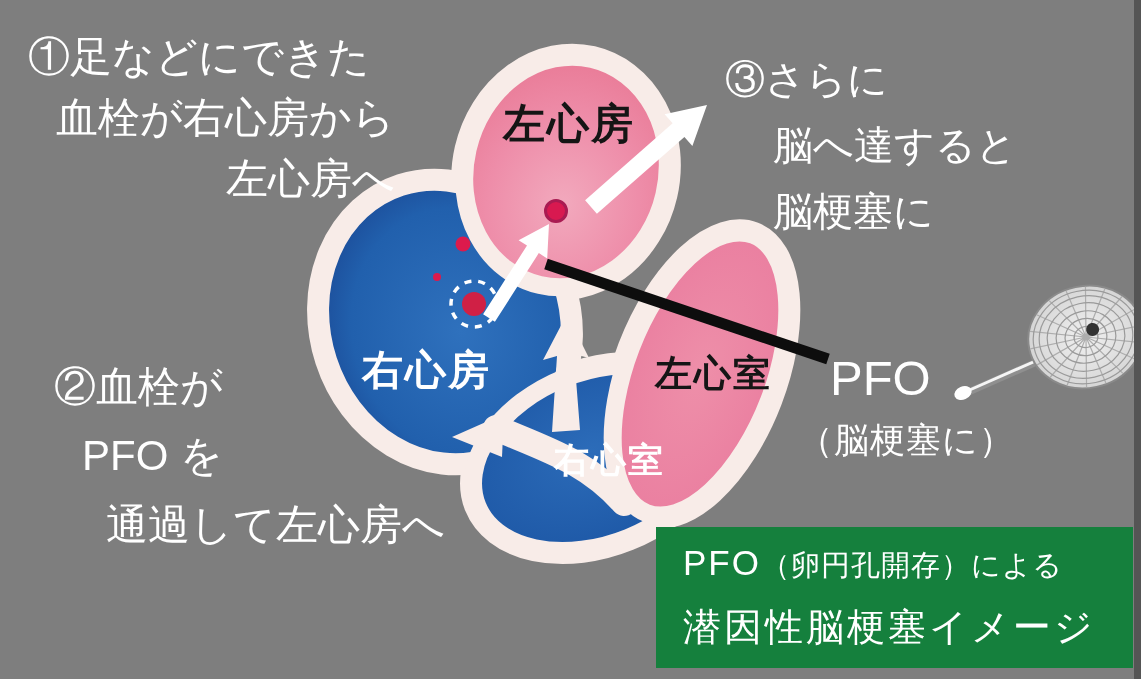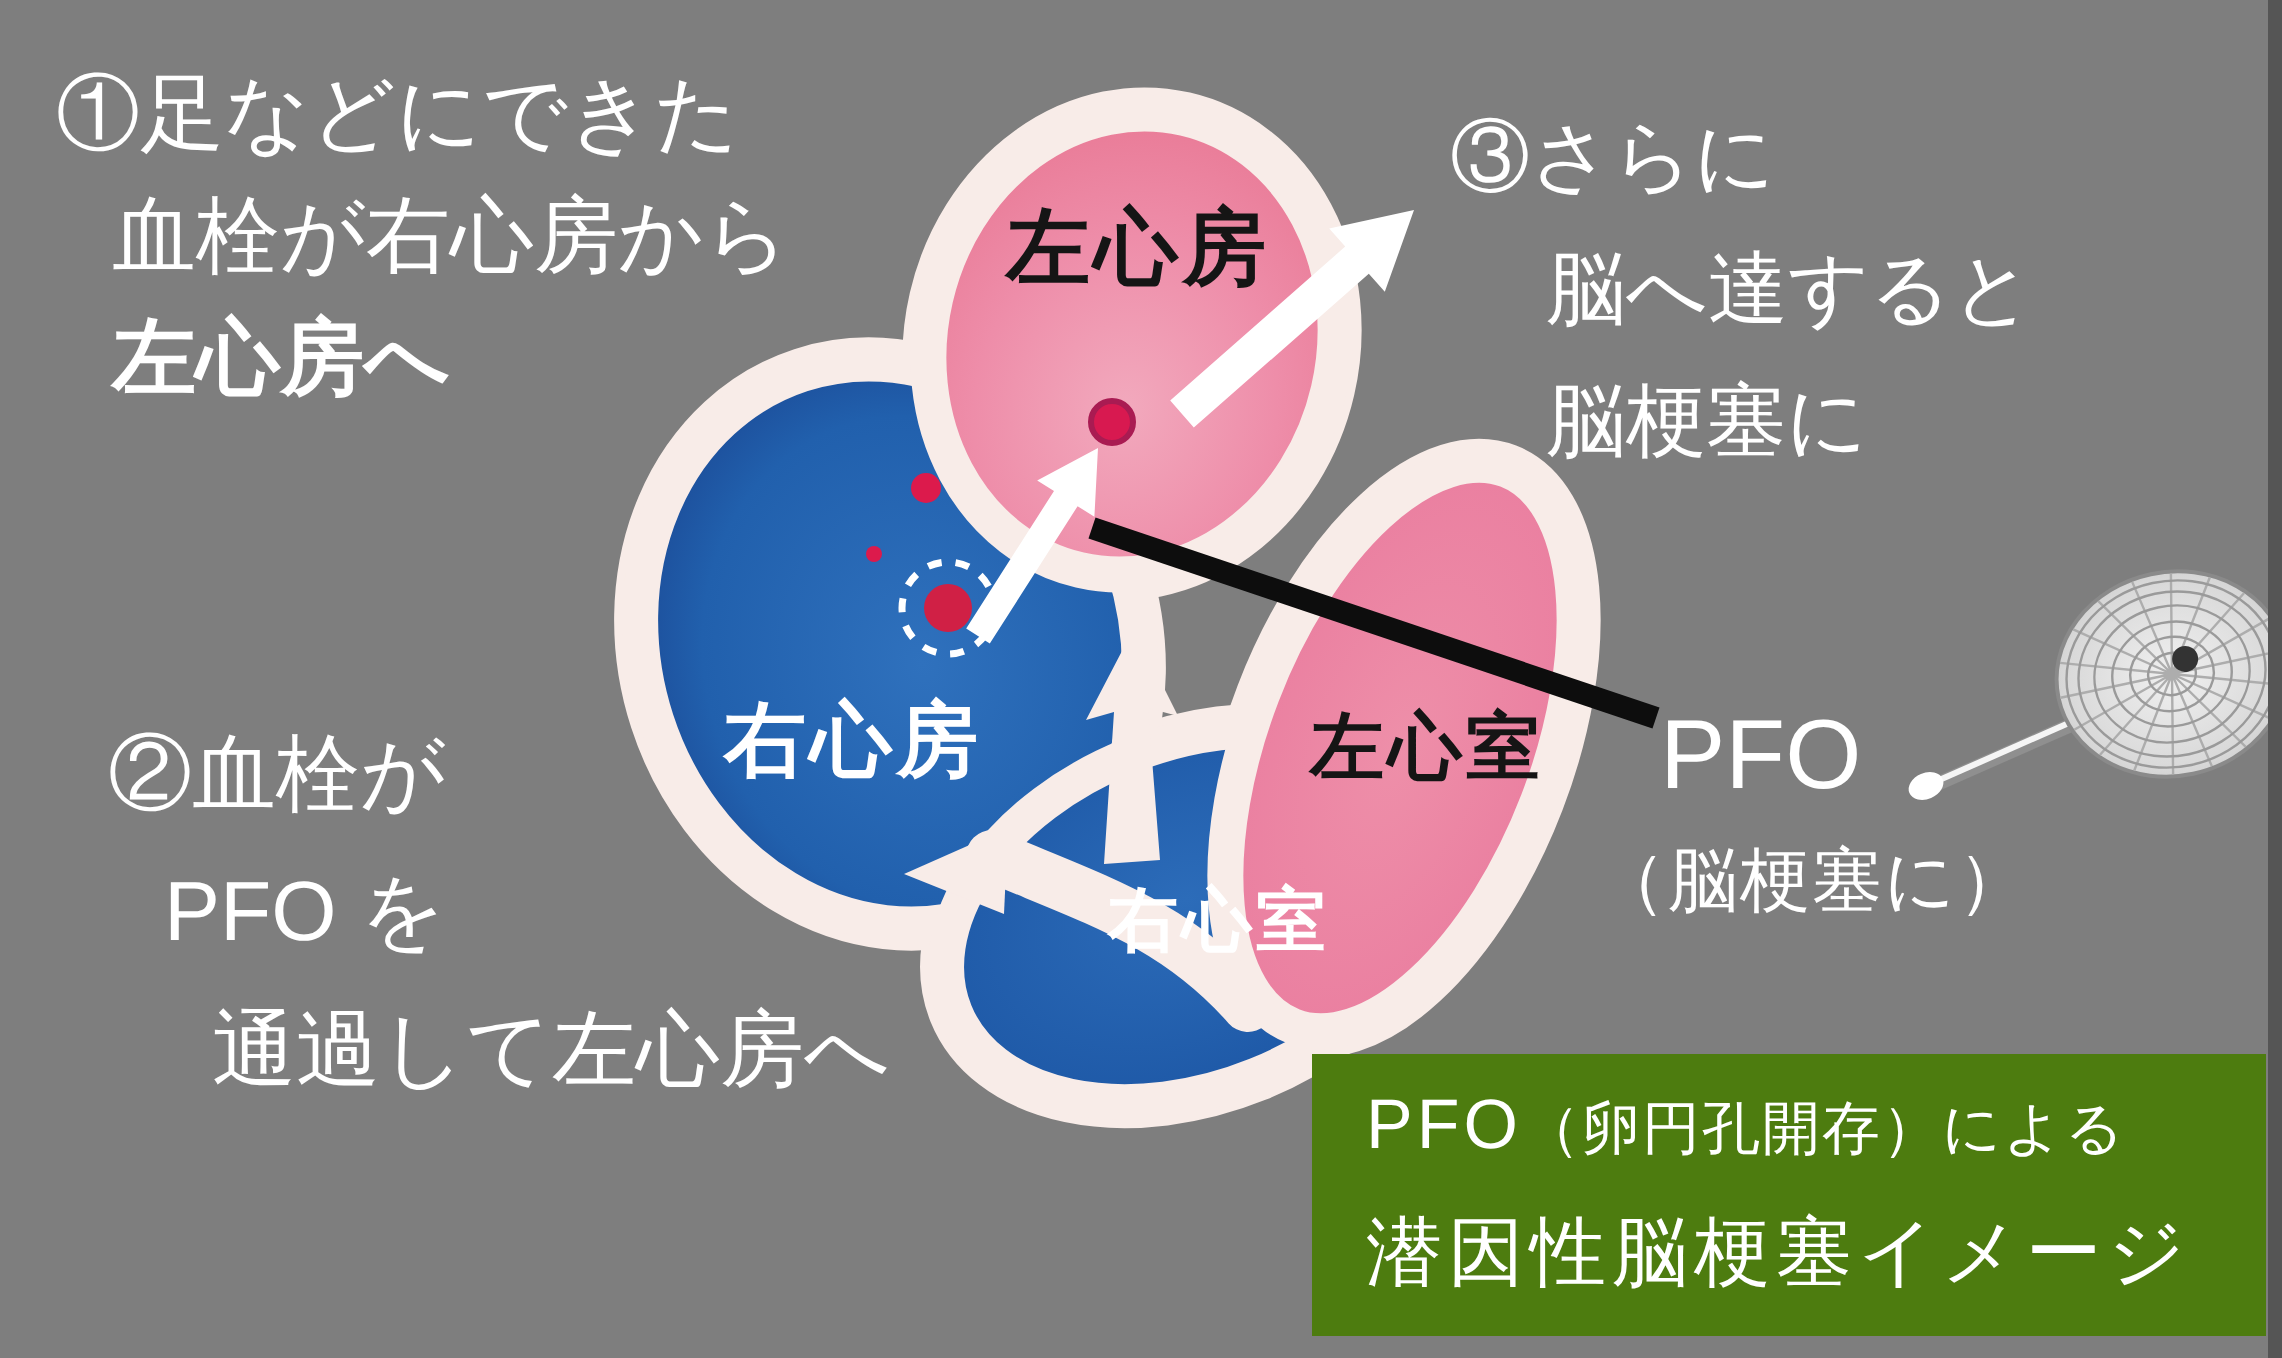--- a/index.html
+++ b/index.html
@@ -6,36 +6,36 @@
   .canvas{
     position:relative;width:1134px;height:679px;overflow:hidden;
     background:#7e7e7e;
     font-family:"Liberation Sans","DejaVu Sans",sans-serif;
   }
   .canvas svg{position:absolute;left:0;top:0;}
   .ann{position:absolute;color:#ffffff;font-weight:300;white-space:nowrap;}
   .ann .ln{display:block;}
   .step1{left:28px;top:26px;font-size:42px;line-height:61px;}
   .step1 .ind{margin-left:28px;}
-  .step1 .bold{font-weight:bold;}
+  .step1 .bold{font-weight:normal;text-align:right;}
   .step2{left:54px;top:352px;font-size:42px;line-height:69px;}
   .step2 .ind1{margin-left:28px;}
   .step2 .ind2{margin-left:52px;}
   .step3{left:725px;top:46px;font-size:40px;line-height:66px;}
   .step3 .ind{margin-left:48px;}
   .heart-label{position:absolute;font-weight:bold;white-space:nowrap;letter-spacing:2px;}
   .lbl-la{left:503px;top:96px;font-size:42px;color:#151515;text-align:right;}
   .lbl-ra{left:362px;top:343px;font-size:41px;color:#ffffff;}
   .lbl-lv{left:655px;top:349px;font-size:37px;color:#151515;}
   .lbl-rv{left:554px;top:437px;font-size:35px;color:#ffffff;}
   .pfo-title{position:absolute;left:830px;top:350px;font-size:49px;color:#fff;font-weight:300;}
   .pfo-subtitle{position:absolute;left:798px;top:417px;font-size:35px;color:#fff;font-weight:300;letter-spacing:1px;}
   .caption{
     position:absolute;left:656px;top:527px;width:477px;height:141px;
-    background:#4d7c0f;color:#ffffff;box-sizing:border-box;padding:16px 0 0 27px;
+    background:#15803d;color:#ffffff;box-sizing:border-box;padding:16px 0 0 27px;
   }
   .caption .l1{font-size:29px;letter-spacing:1px;white-space:nowrap;}
   .caption .l1 .latin{font-size:35px;letter-spacing:2px;}
   .caption .l2{font-size:38px;margin-top:16px;letter-spacing:3px;white-space:nowrap;}
 </style>
 </head>
 <body>
 
 <div class="canvas">
 

